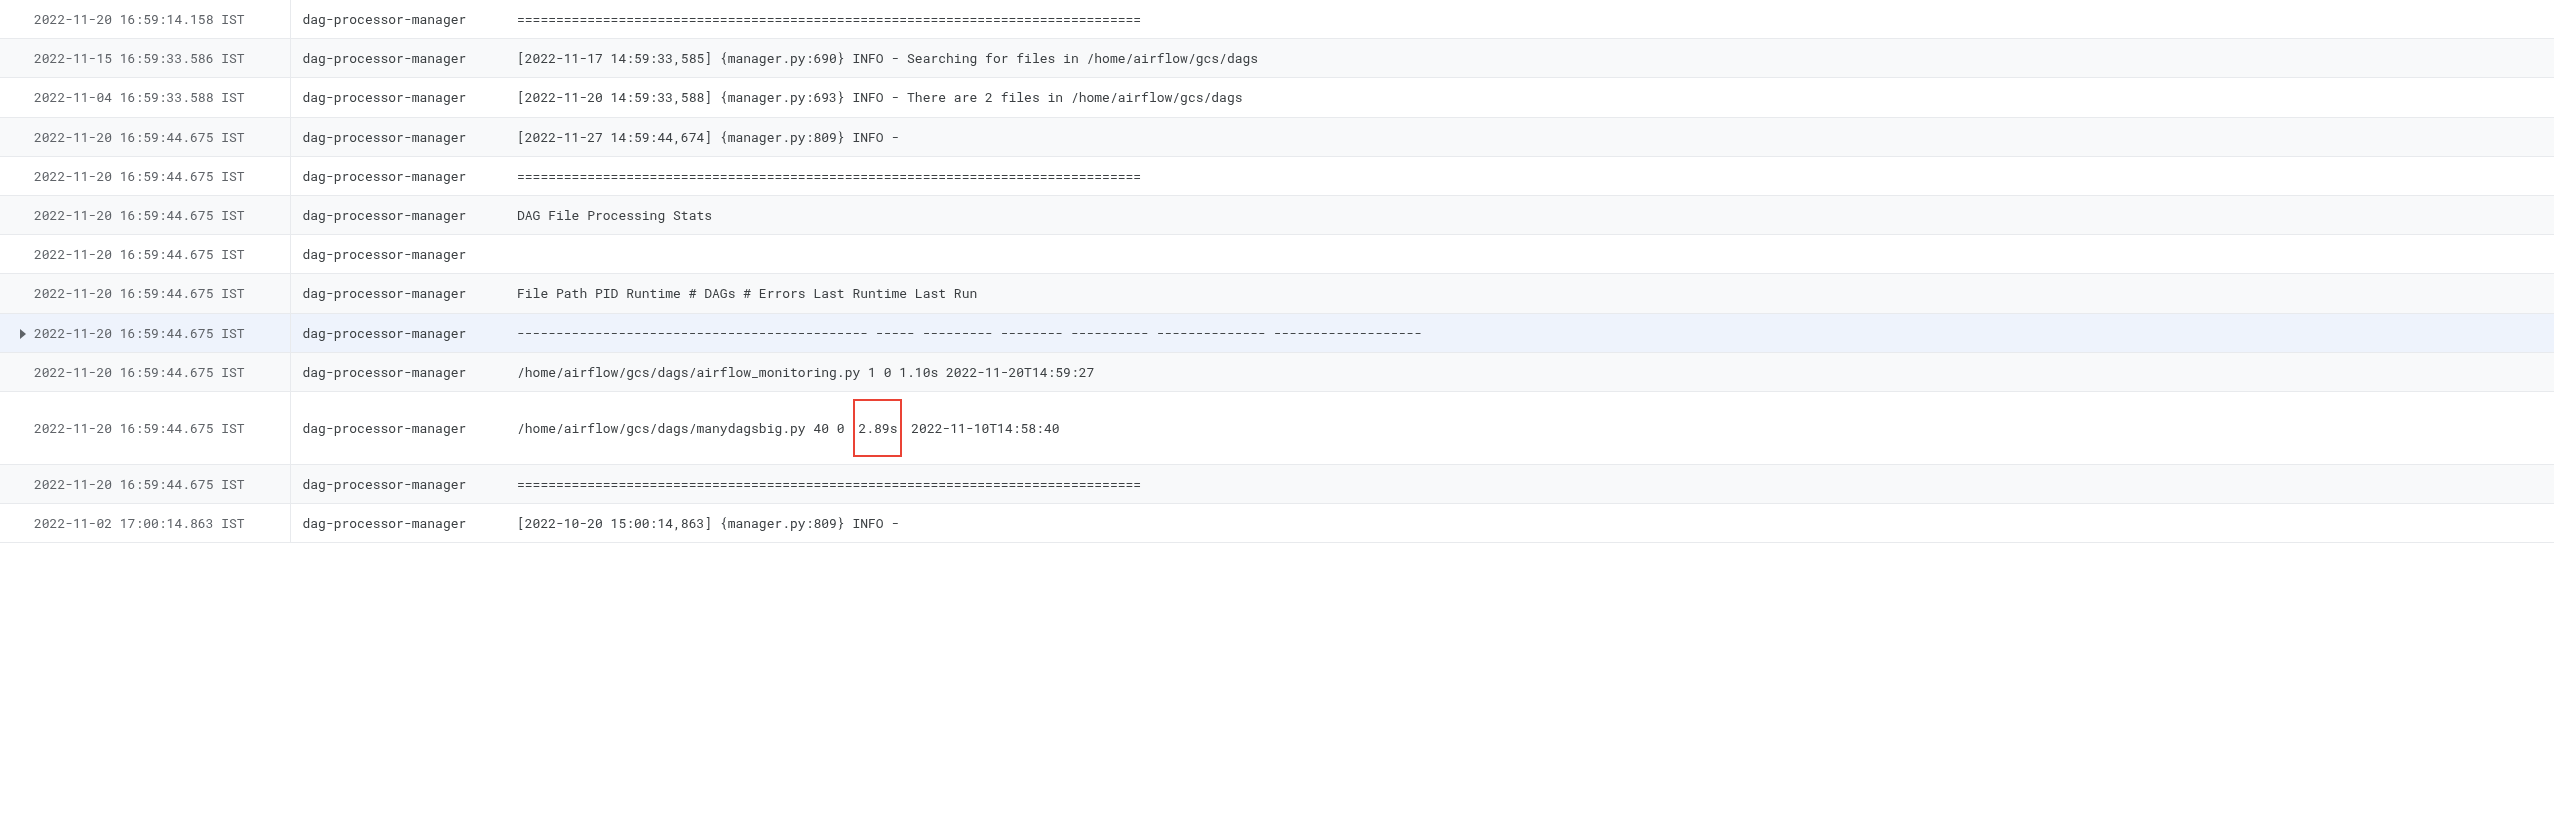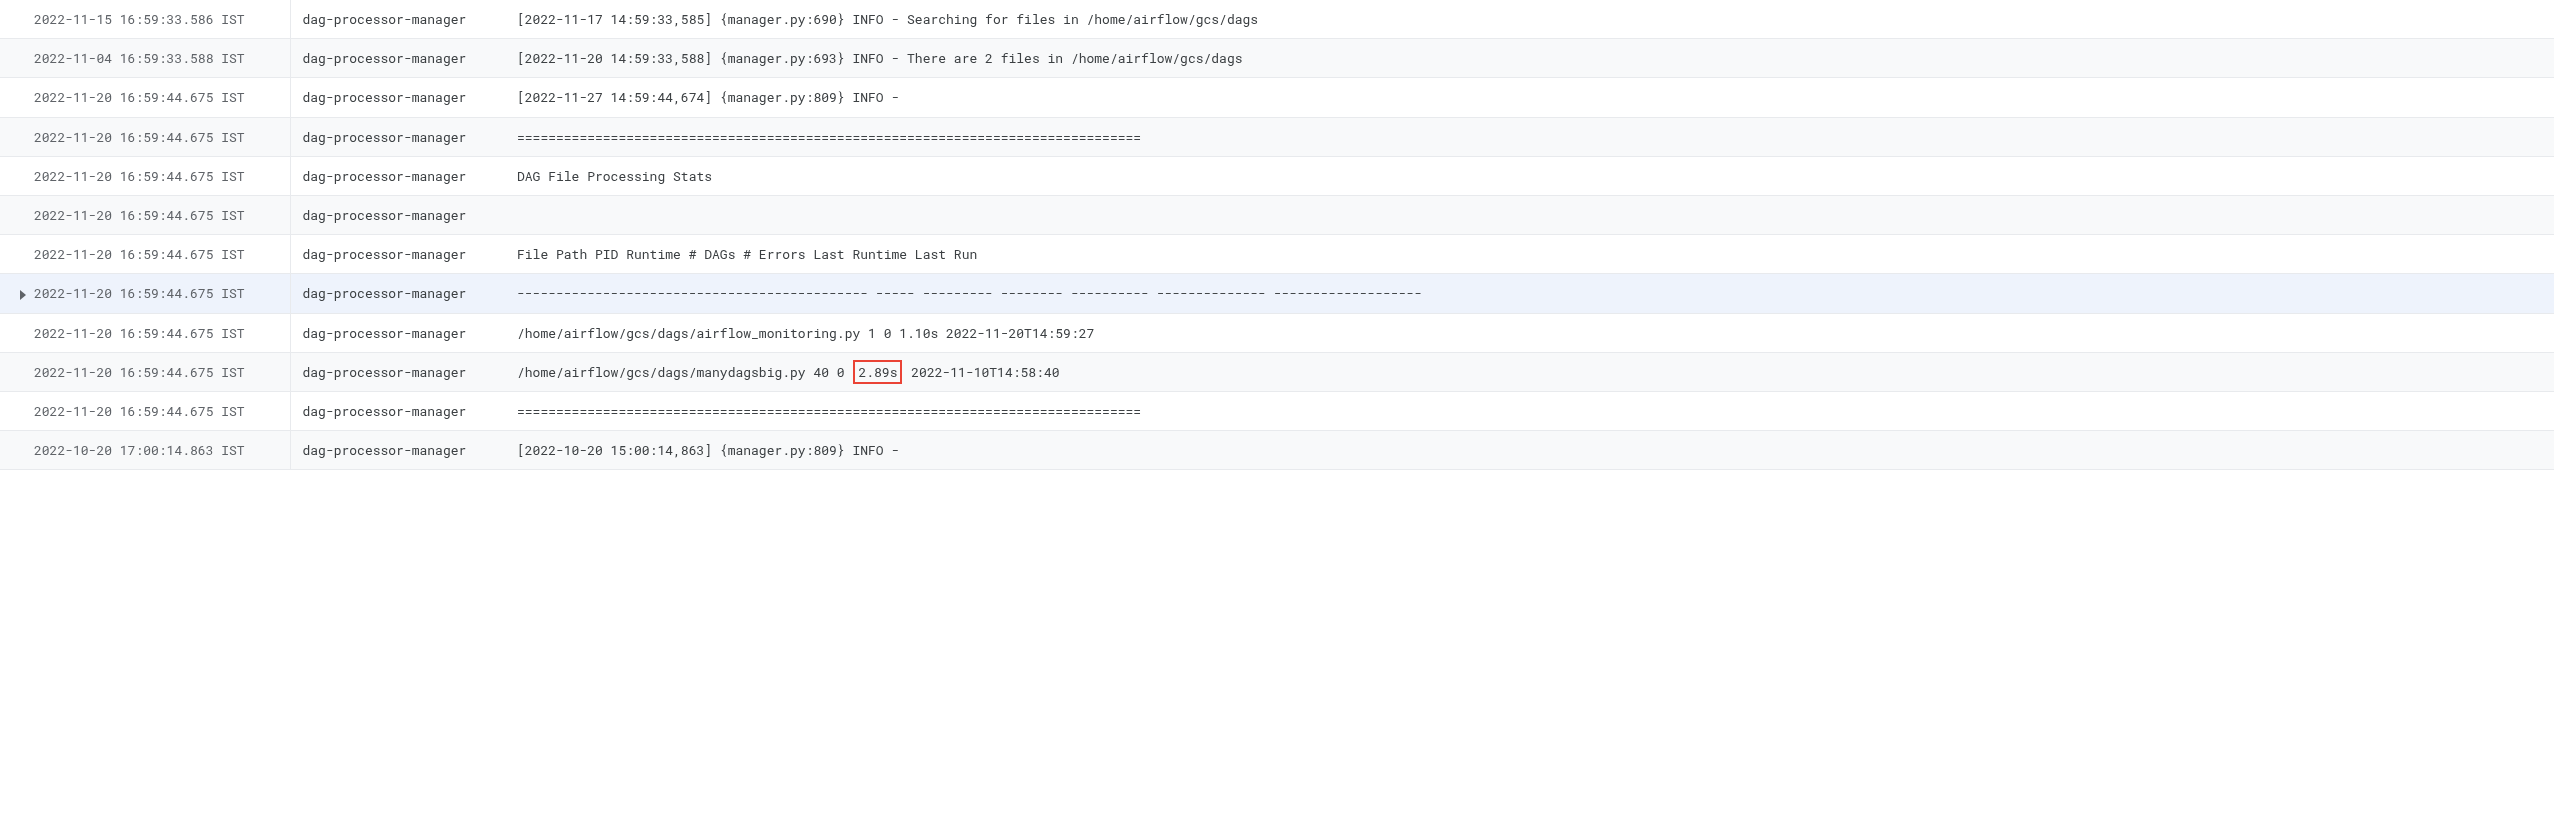--- a/index.html
+++ b/index.html
@@ -51,30 +51,35 @@
       border-left: 6px solid #5f6368;
       margin-right: 8px;
       vertical-align: middle;
       visibility: hidden;
     }
     .hovered .expand-icon {
       visibility: visible;
     }
     .highlight-box {
       border: 2.5px solid #ea4335;
-      padding: 1px 3px;
+      padding: 18px 3px;
       display: inline-block;
       margin: -3px 1px;
     }
   </style>
 </head>
 <body>
 
 <table class="log-table">
   <tbody id="log-body">
+      <tr class="log-row">
+        <td class="log-cell col-timestamp"><span class="expand-icon"></span><span>2022-11-20 16:59:14.158 IST</span></td>
+        <td class="log-cell col-source">dag-processor-manager</td>
+        <td class="log-cell col-message">================================================================================</td>
+      </tr>
       <tr class="log-row">
         <td class="log-cell col-timestamp"><span class="expand-icon"></span><span>2022-11-15 16:59:33.586 IST</span></td>
         <td class="log-cell col-source">dag-processor-manager</td>
         <td class="log-cell col-message">[2022-11-17 14:59:33,585] {manager.py:690} INFO - Searching for files in /home/airflow/gcs/dags</td>
       </tr>
       <tr class="log-row">
         <td class="log-cell col-timestamp"><span class="expand-icon"></span><span>2022-11-04 16:59:33.588 IST</span></td>
         <td class="log-cell col-source">dag-processor-manager</td>
         <td class="log-cell col-message">[2022-11-20 14:59:33,588] {manager.py:693} INFO - There are 2 files in /home/airflow/gcs/dags</td>
       </tr>
@@ -117,18 +122,18 @@
         <td class="log-cell col-timestamp"><span class="expand-icon"></span><span>2022-11-20 16:59:44.675 IST</span></td>
         <td class="log-cell col-source">dag-processor-manager</td>
         <td class="log-cell col-message"><span>/home/airflow/gcs/dags/manydagsbig.py 40 0 </span><span class="highlight-box">2.89s</span><span> 2022-11-10T14:58:40</span></td>
       </tr>
       <tr class="log-row">
         <td class="log-cell col-timestamp"><span class="expand-icon"></span><span>2022-11-20 16:59:44.675 IST</span></td>
         <td class="log-cell col-source">dag-processor-manager</td>
         <td class="log-cell col-message">================================================================================</td>
       </tr>
       <tr class="log-row">
-        <td class="log-cell col-timestamp"><span class="expand-icon"></span><span>2022-10-20 17:00:14.863 IST</span></td>
+        <td class="log-cell col-timestamp"><span class="expand-icon"></span><span>2022-11-02 17:00:14.863 IST</span></td>
         <td class="log-cell col-source">dag-processor-manager</td>
         <td class="log-cell col-message">[2022-10-20 15:00:14,863] {manager.py:809} INFO - </td>
       </tr>
     </tbody>
 </table>
 
 </body></html>

